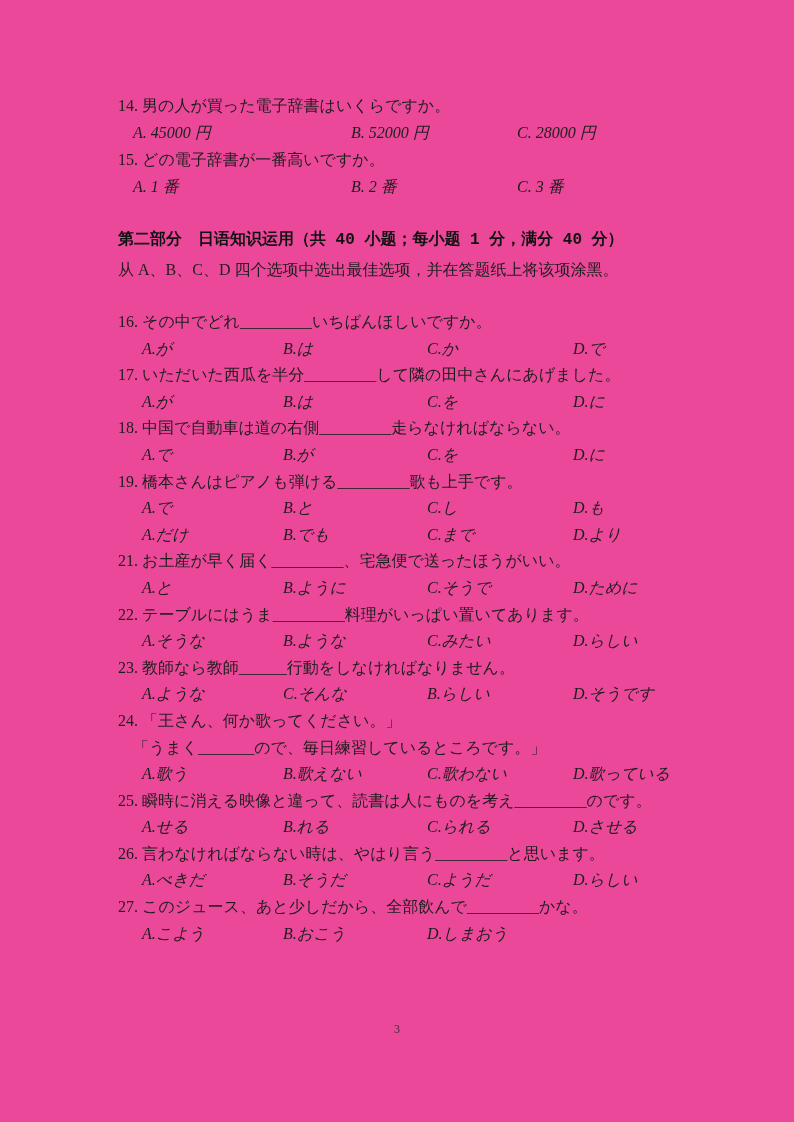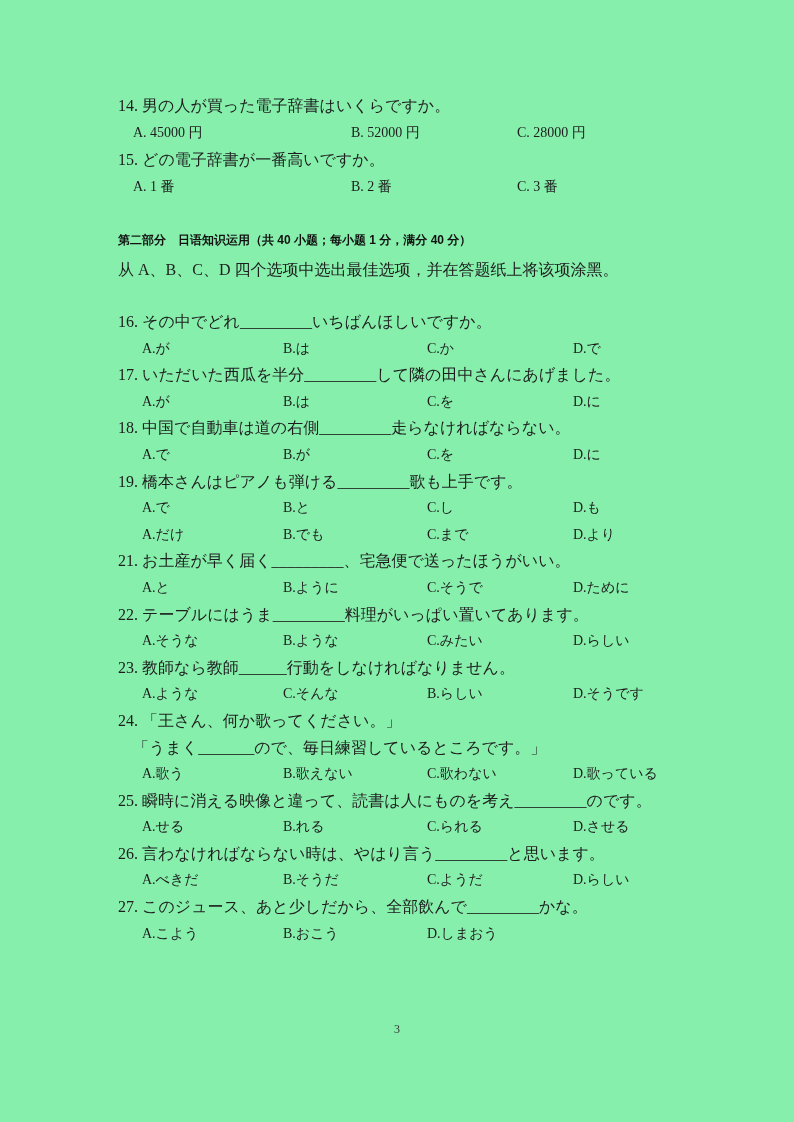--- a/index.html
+++ b/index.html
@@ -11,60 +11,61 @@
     width: 794px;
     height: 1122px;
     font-family: "Liberation Serif", serif;
     color: #1d1d1d;
   }
   .doc {
     position: relative;
     width: 794px;
     height: 1122px;
     overflow: hidden;
-    background: #86efac;
+    background: #ec4899;
   }
   .content {
     padding: 92px 56px 0 118px;
   }
   
   .q-line {
     font-size: 16px;
     line-height: 27px;
     white-space: nowrap;
   }
   #part2 .q-line {
     line-height: 26.6px;
   }
   .q-line.indent2 {
     padding-left: 15px;
   }
   
   .opt-row {
     display: grid;
-    font-size: 14px;
+    font-size: 16px;
     line-height: 27px;
     white-space: nowrap;
+    font-style: italic;
   }
   .opt-row.cols3 {
     grid-template-columns: 218px 166px 1fr;
     margin-left: 15px;
   }
   .opt-row.cols4 {
     grid-template-columns: 141px 144px 146px 1fr;
     margin-left: 24px;
   }
   #part2 .opt-row {
     line-height: 26.6px;
   }
   
   .section-title {
-    font-family: Liberation Sans, sans-serif;
+    font-family: Liberation Mono, monospace;
     font-weight: bold;
-    font-size: 12px;
+    font-size: 16px;
     line-height: 32px;
     margin-top: 24px;
     white-space: nowrap;
     color: #111111;
   }
   .section-instruction {
     font-size: 16px;
     line-height: 27px;
     white-space: nowrap;
   }

